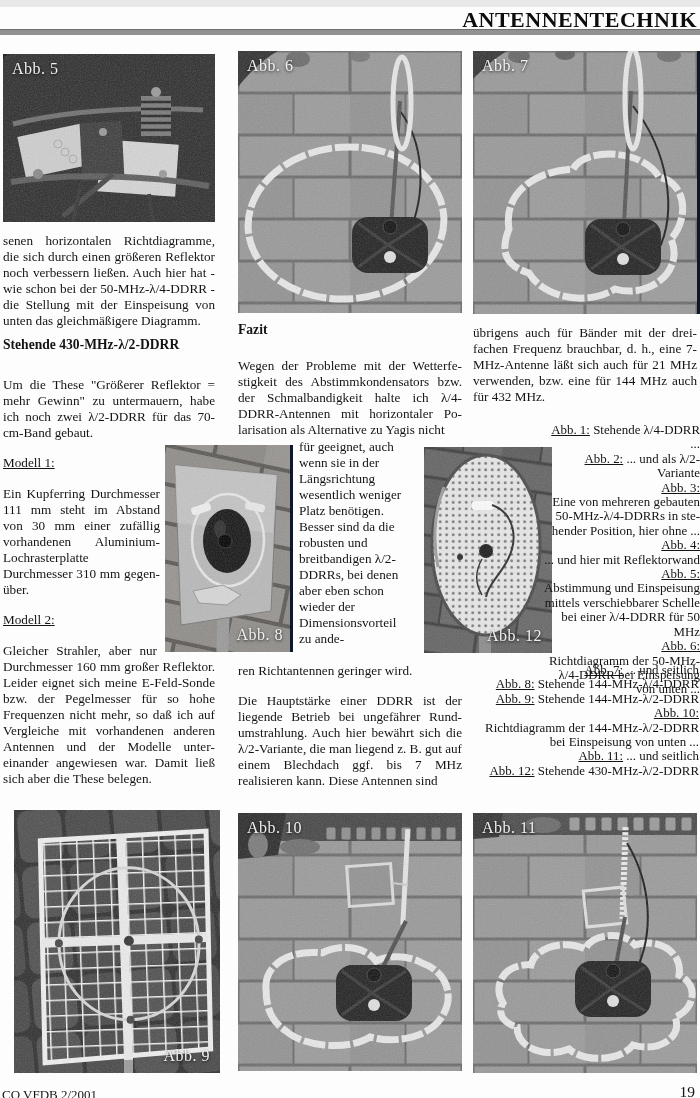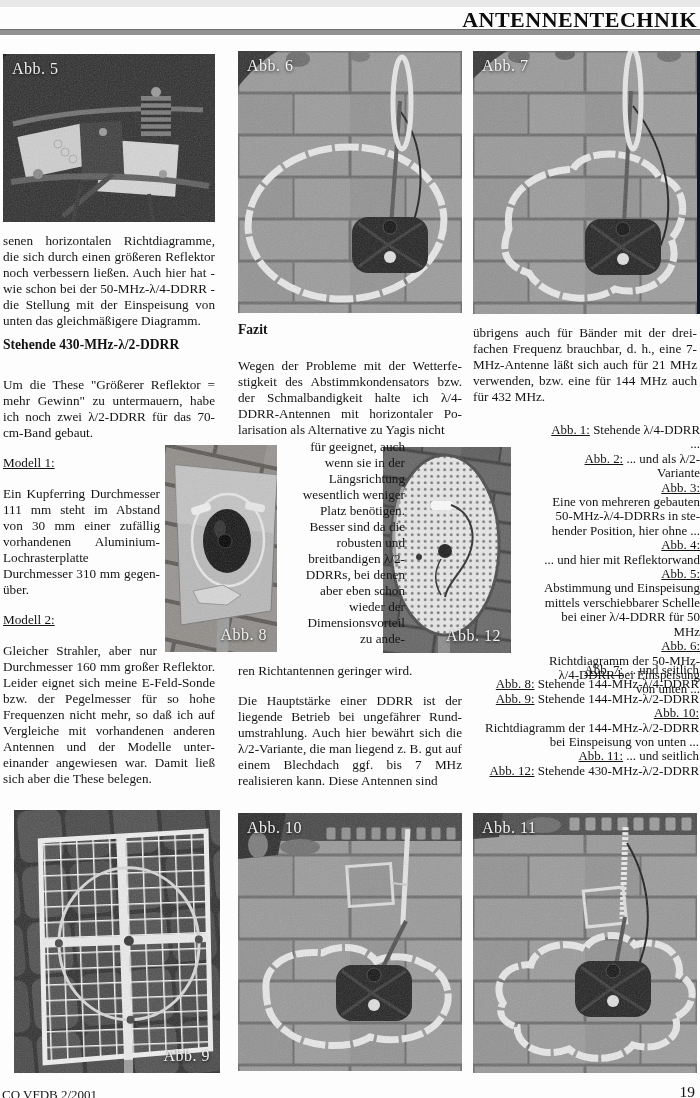--- a/index.html
+++ b/index.html
@@ -4,21 +4,21 @@
 <style>
   html,body{margin:0;padding:0;background:#e8e8e8;}
   .page{position:relative;width:700px;height:1098px;background:#fdfdfd;margin:7px auto;
         font-family:"Liberation Serif",serif;color:#141414;overflow:hidden;}
   
   .hdr-title{position:absolute;top:0px;right:3px;font-size:22px;font-weight:bold;
              letter-spacing:.5px;color:#0d0d0d;}
   .hdr-rule{position:absolute;top:22px;left:0;width:700px;height:5px;background:#919191;border-top:1px solid #6f6f6f;}
   
   .tb{position:absolute;font-size:13.2px;line-height:16px;text-align:justify;}
-  .tb.left-align{text-align:right;}
+  .tb.left-align{text-align:left;}
   .h-bold{position:absolute;font-size:13.6px;font-weight:bold;line-height:16px;}
   .sub-ul{position:absolute;font-size:13.2px;text-decoration:underline;line-height:16px;}
   .spacer-r{float:right;width:58px;height:15px;}
   
   .cap-group{position:absolute;font-size:12.9px;line-height:14.4px;text-align:right;}
   .cap-label{text-decoration:underline;}
   .cap.block .cap-label{display:block;}
   
   .photo{position:absolute;overflow:hidden;background:#0f172a;}
   .photo svg{display:block;}
@@ -139,39 +139,39 @@
         <rect x="-36" y="-24" width="76" height="56" rx="16" fill="#212121"></rect>
         <path d="M-30,-18 L0,4 M34,-18 L0,4 M-30,26 L0,4 M34,26 L0,4" stroke="#3a3a3a" stroke-width="3"></path>
         <circle cx="2" cy="-14" r="7" fill="#111" stroke="#444"></circle>
         <circle cx="2" cy="16" r="6" fill="#e0e0e0"></circle>
       </g>
       <rect width="224" height="263" filter="url(#grain)" opacity="0.25"></rect>
     </svg>
     <span class="ph-label">Abb. 7</span>
   </div>
 
-  <div class="photo" style="left:165px;top:438px;width:112px;height:207px;">
+  <div class="photo" style="left:165px;top:438px;width:128px;height:207px;">
     <svg width="125" height="207" viewBox="0 0 125 207">
       <rect width="125" height="207" fill="url(#pat-roofA)"></rect>
       <rect x="52" y="168" width="12" height="39" fill="#9a9a9a" transform="rotate(2 58 187)"></rect>
       <polygon points="10,20 112,30 106,166 16,180" fill="#b9b9b9" stroke="#777" stroke-width="1"></polygon>
       <polygon points="10,20 112,30 108,88 12,78" fill="#c9c9c9" opacity="0.7"></polygon>
       <ellipse cx="63" cy="95" rx="36" ry="46" fill="none" stroke="#e8e8e8" stroke-width="2.5"></ellipse>
       <ellipse cx="62" cy="96" rx="24" ry="32" fill="#141414"></ellipse>
       <ellipse cx="55" cy="84" rx="6" ry="9" fill="#2e2e2e"></ellipse>
       <circle cx="60" cy="96" r="7" fill="#000" stroke="#333"></circle>
       <rect x="26" y="60" width="20" height="8" rx="3" fill="#f0f0f0" transform="rotate(-18 36 64)"></rect>
       <rect x="80" y="58" width="20" height="8" rx="3" fill="#eaeaea" transform="rotate(12 90 62)"></rect>
       <polygon points="28,146 58,140 76,150 62,160 34,158" fill="#d8d8d8" stroke="#888" stroke-width="0.8"></polygon>
       <rect width="125" height="207" filter="url(#grain)" opacity="0.25"></rect>
     </svg>
     <span class="ph-label br">Abb. 8</span>
   </div>
 
-  <div class="photo" style="left:383px;top:440px;width:128px;height:206px;">
+  <div class="photo" style="left:424px;top:440px;width:128px;height:206px;">
     <svg width="128" height="206" viewBox="0 0 128 206">
       <rect width="128" height="206" fill="url(#pat-darktile)"></rect>
       <rect x="55" y="186" width="12" height="20" fill="#8c8c8c"></rect>
       <ellipse cx="62" cy="98" rx="54" ry="90" fill="url(#pat-perf)" stroke="#4a4a4a" stroke-width="3"></ellipse>
       <path d="M20,40 A54,90 0 0 0 14,120" stroke="#9e9e9e" stroke-width="3" fill="none"></path>
       <rect x="48" y="54" width="22" height="9" rx="2" fill="#fcfcfc"></rect>
       <path d="M68,58 C90,66 96,92 82,116 C74,130 64,138 62,150" stroke="#2d2d2d" stroke-width="2" fill="none"></path>
       <path d="M58,112 C50,126 52,138 58,148" stroke="#2d2d2d" stroke-width="1.5" fill="none"></path>
       <circle cx="62" cy="104" r="7" fill="#1d1d1d"></circle>
       <circle cx="36" cy="110" r="3" fill="#2a2a2a"></circle>

